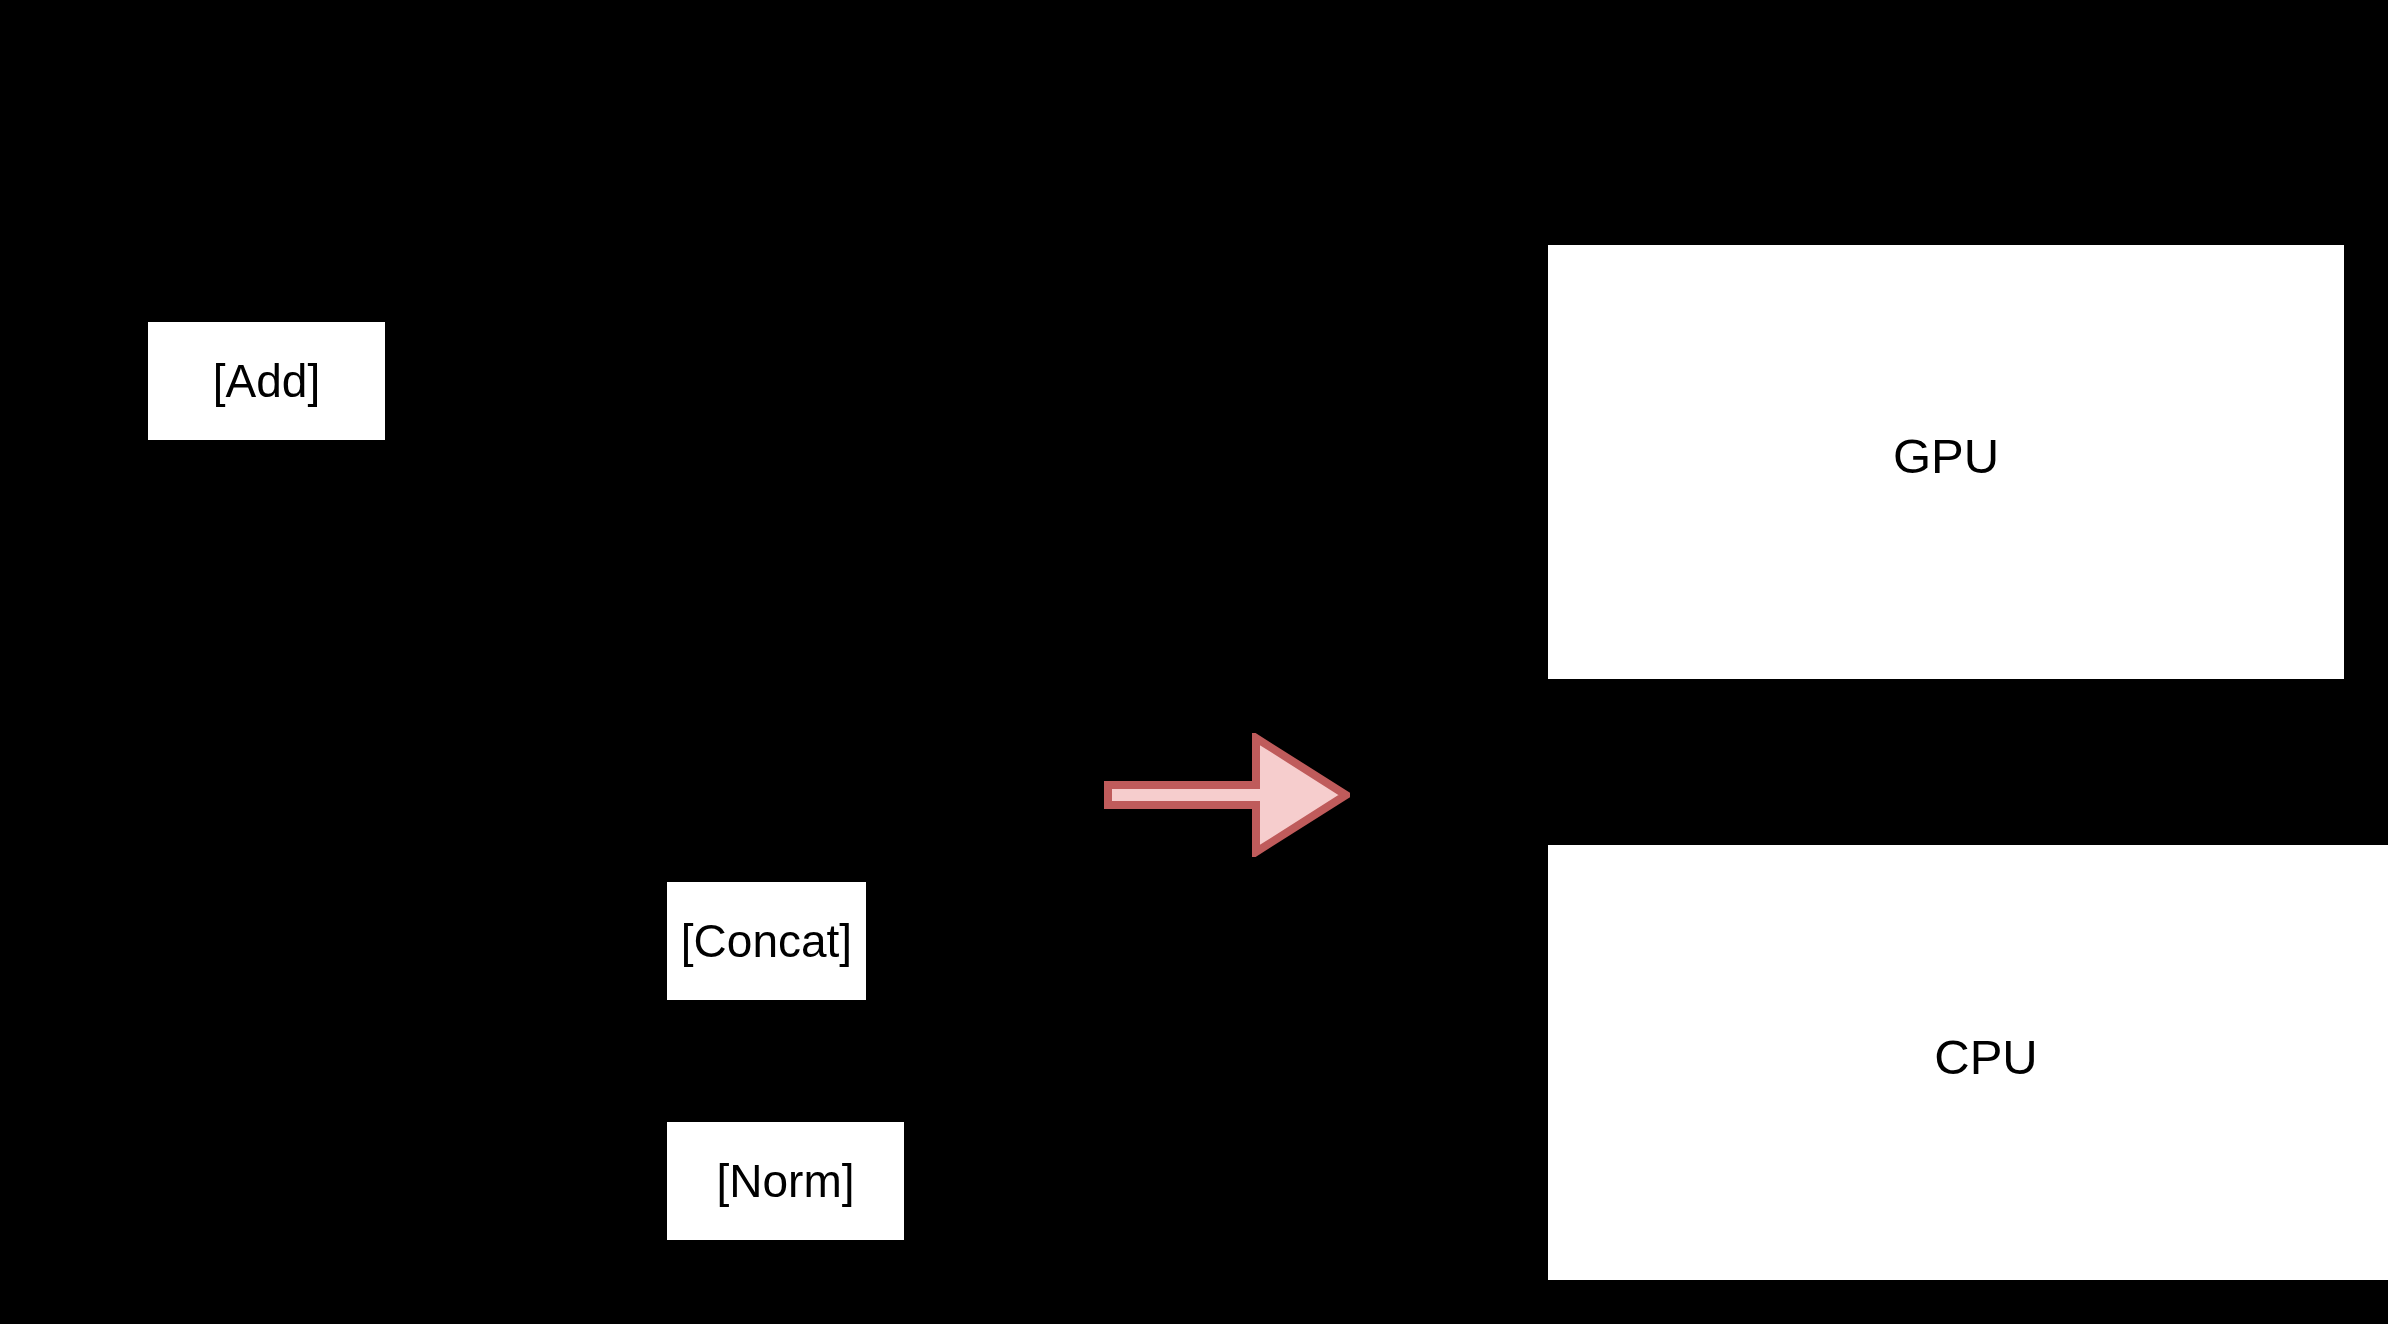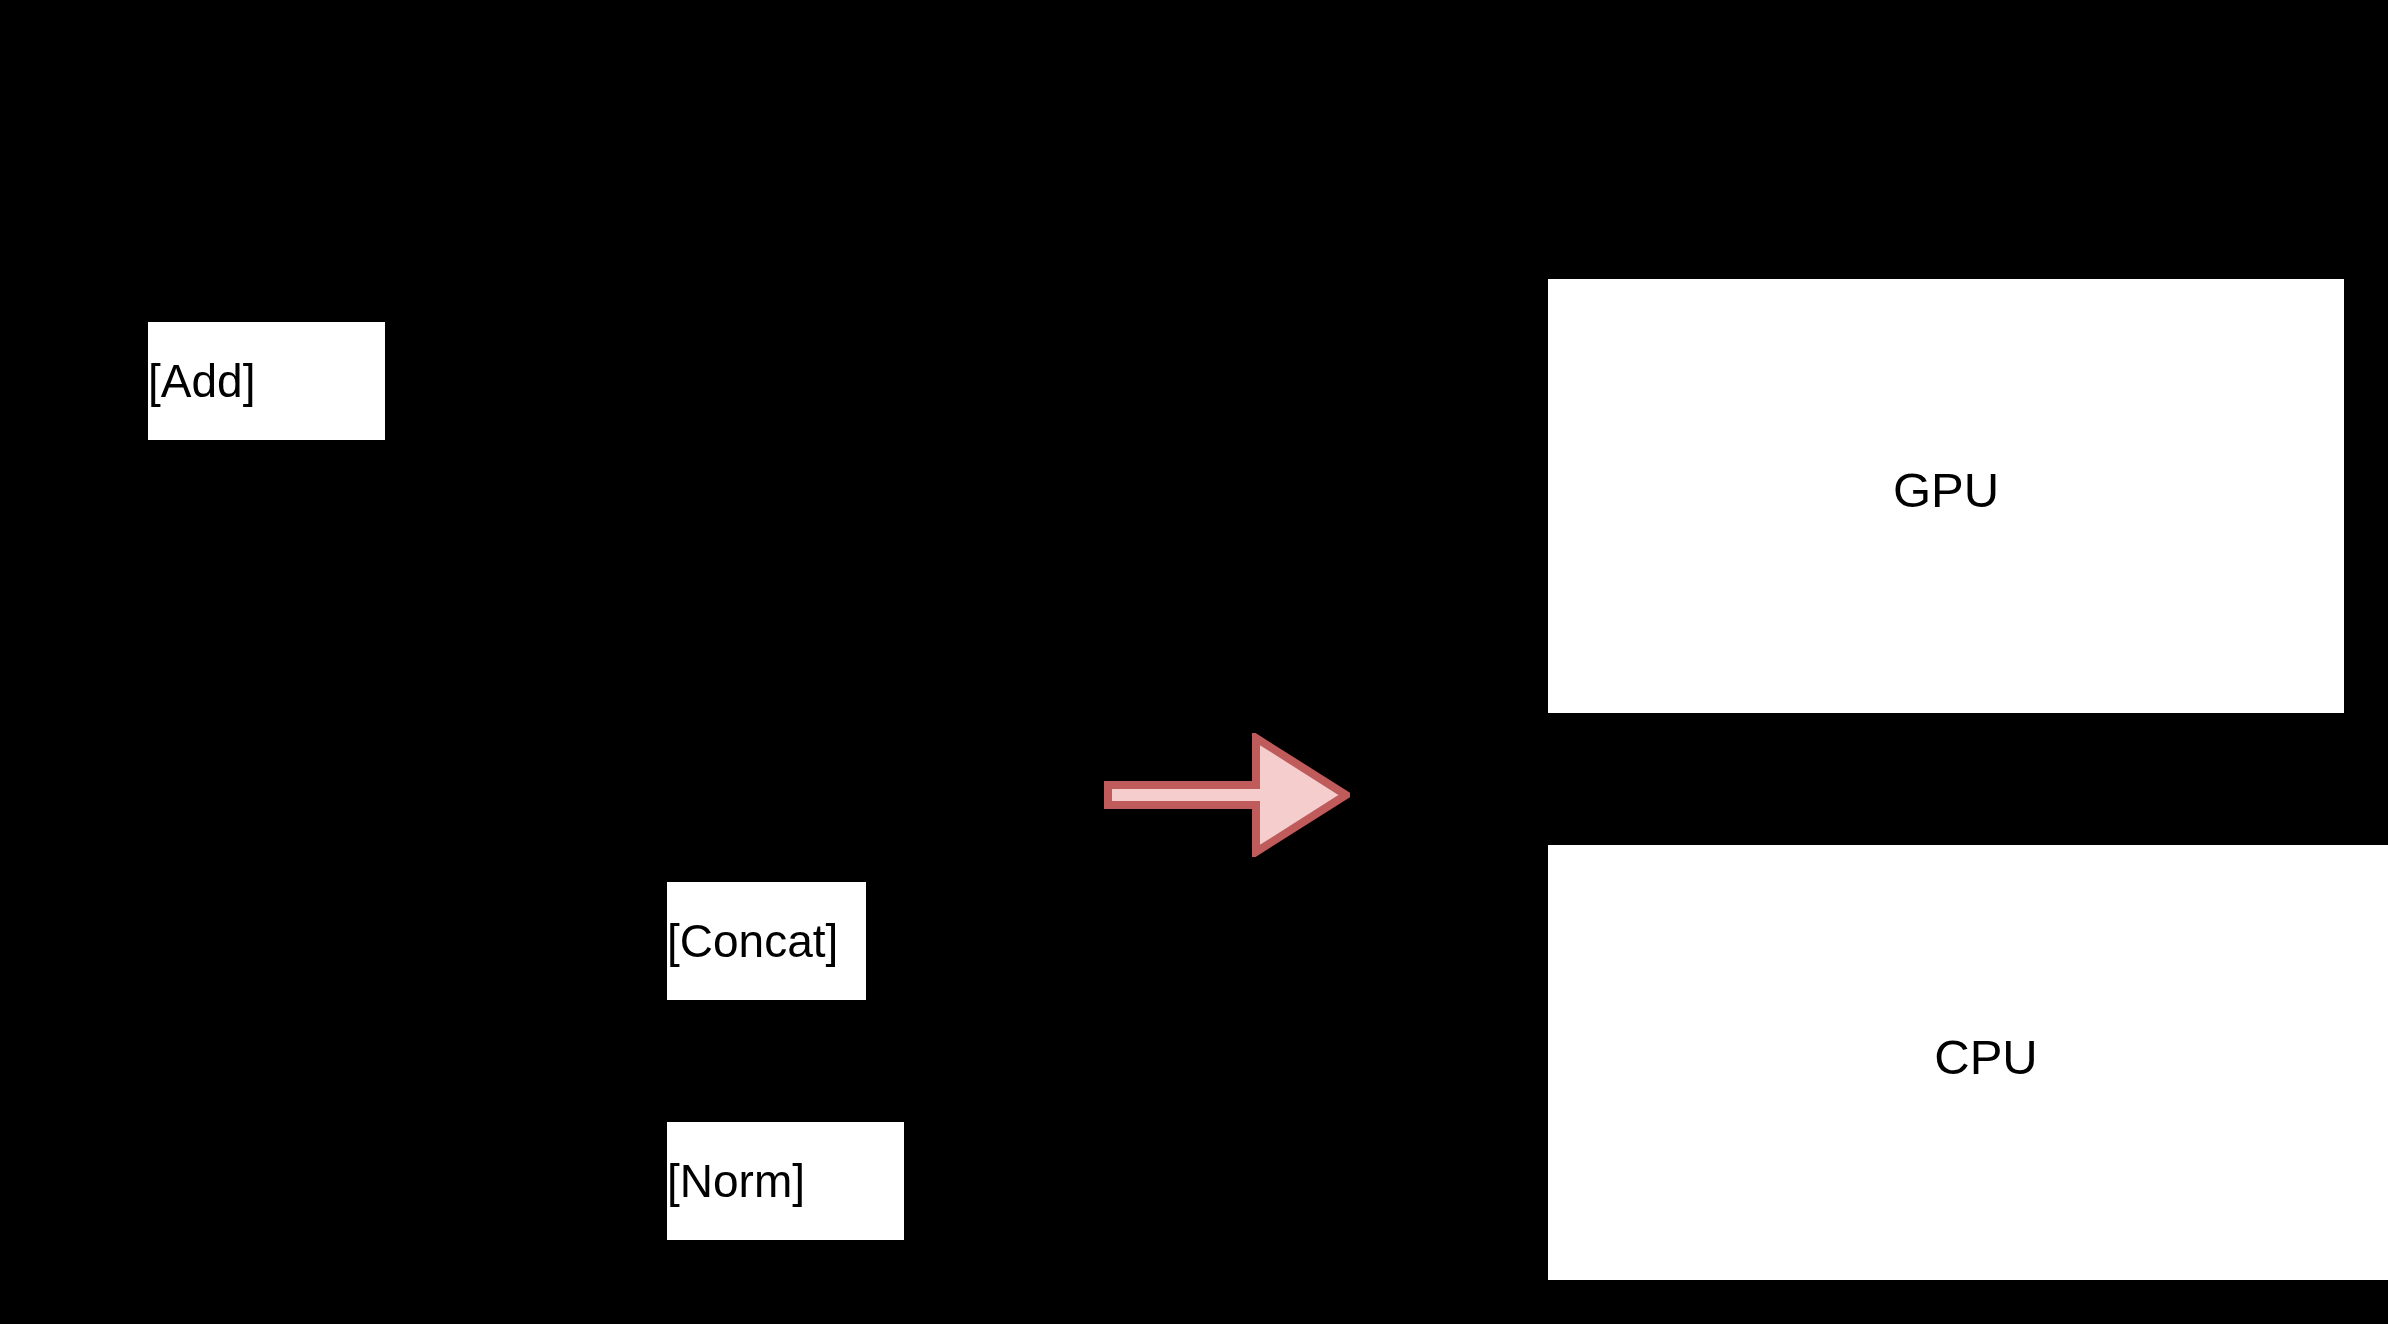--- a/index.html
+++ b/index.html
@@ -14,20 +14,21 @@
     background: #000000;
     overflow: hidden;
     font-family: "Liberation Sans", "DejaVu Sans", sans-serif;
   }
   .op-box {
     position: absolute;
     background: #ffffff;
     color: #000000;
     display: flex;
     align-items: center;
+    justify-content: center;
     font-size: 46px;
     line-height: 1;
     letter-spacing: 0px;
     box-sizing: border-box;
   }
   .target-box {
     position: absolute;
     background: #ffffff;
     color: #000000;
     box-sizing: border-box;
@@ -61,21 +62,21 @@
   </div>
 
   <div class="op-box" style="left:667px; top:1122px; width:237px; height:118px;">
     <span>[Norm]</span>
   </div>
 
   <svg id="transform-arrow" style="left:1104px; top:733px;" width="246" height="124" viewBox="0 0 246 124">
     <polygon points="4,52 152,52 152,5 242,62 152,119 152,72 4,72" fill="#F6CDCD" stroke="#BF5B5B" stroke-width="8" stroke-linejoin="miter"></polygon>
   </svg>
 
-  <div class="target-box" style="left:1548px; top:245px; width:796px; height:434px;margin-top:34px;">
+  <div class="target-box" style="left:1548px; top:245px; width:796px; height:434px;">
     <div class="target-label" style="top:187px;">GPU</div>
   </div>
 
   <div class="target-box" style="left:1548px; top:845px; width:876px; height:435px;">
     <div class="target-label" style="top:188px;">CPU</div>
   </div>
 
 </div>
 
 </body></html>

